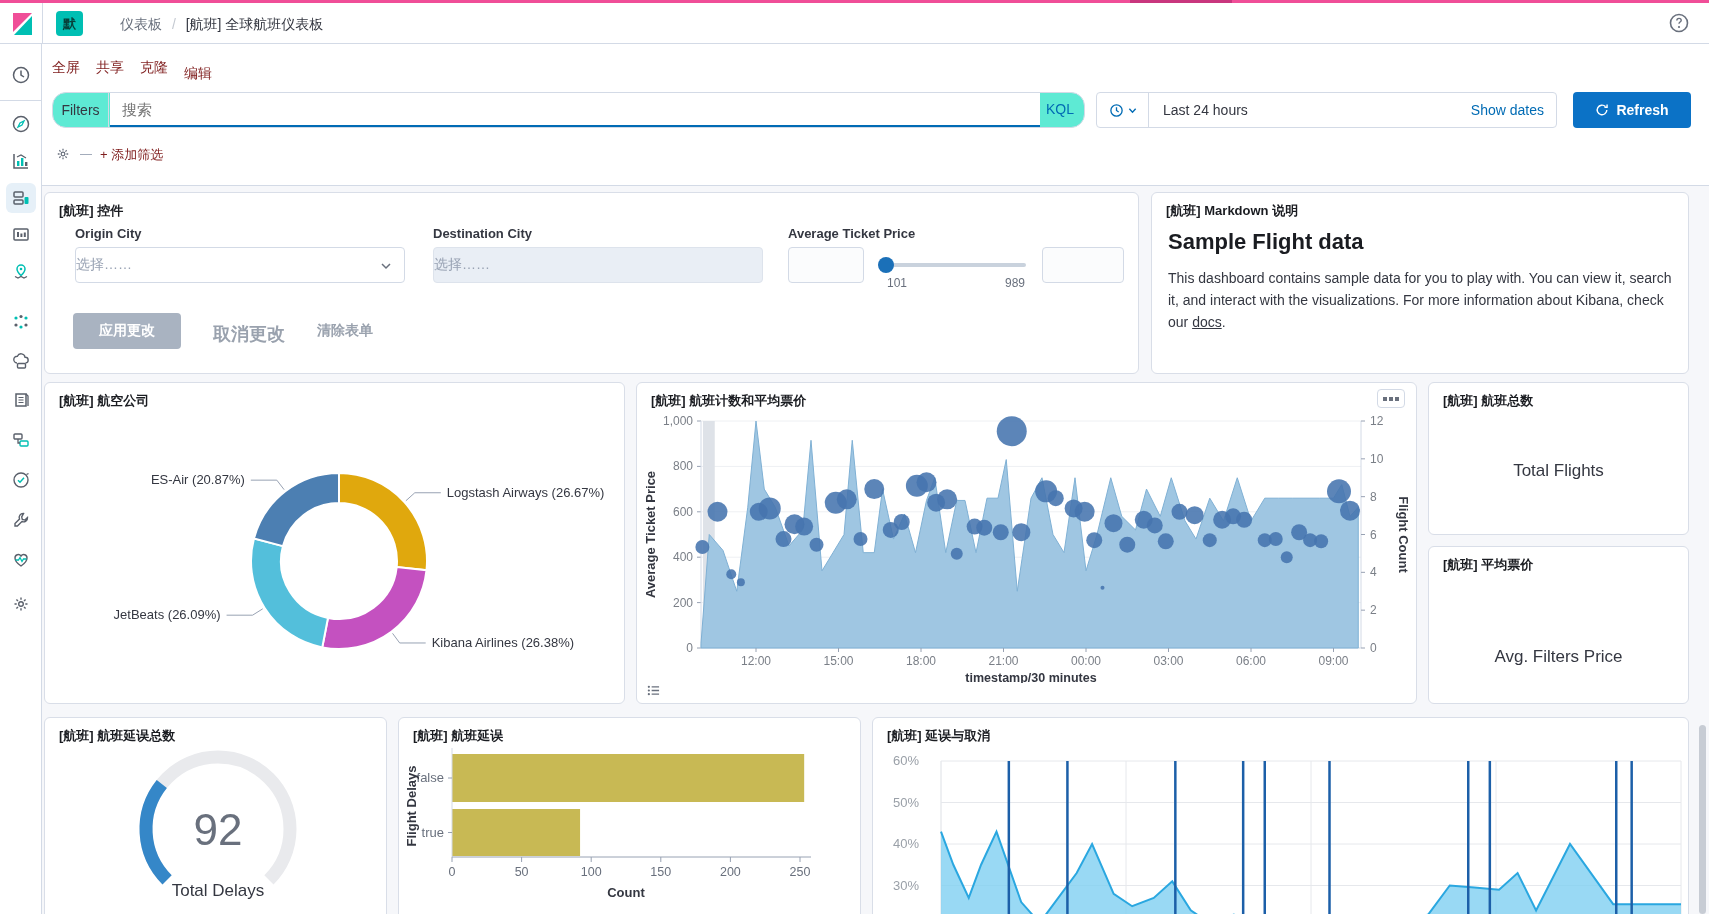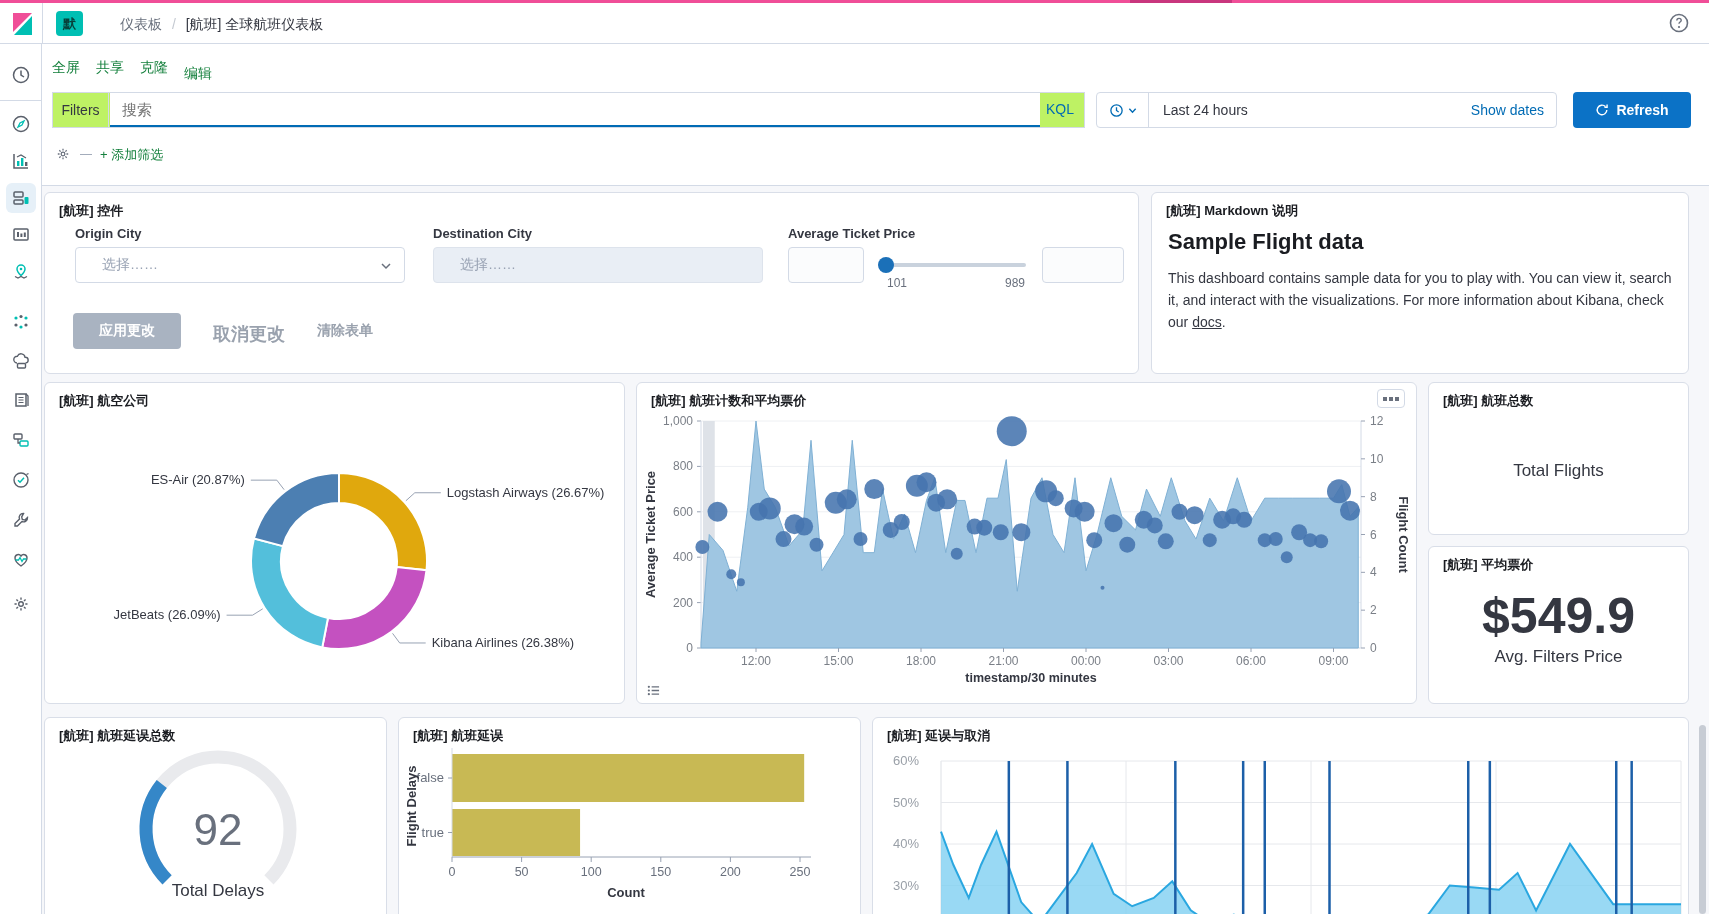--- a/index.html
+++ b/index.html
@@ -1,25 +1,25 @@
 <!DOCTYPE html>
 <html><head>
 <meta charset="utf-8">
 <style>
   * { margin:0; padding:0; box-sizing:border-box; }
   html,body { width:1709px; height:914px; overflow:hidden; background:#fff;
     font-family:"Liberation Sans","DejaVu Sans",sans-serif; color:#343741; }
   .abs { position:absolute; }
   .panel { position:absolute; background:#fff; border:1px solid #D9DEE8; border-radius:6px; }
   .panel-title { position:absolute; left:14px; top:9px; font-size:13px; font-weight:700; color:#1a1c21; white-space:nowrap; }
-  .blue-link { color:#15803d; cursor:pointer;text-align:center; }
+  .blue-link { color:#7f1d1d; cursor:pointer;text-align:center; }
   .muted { color:#69707D; }
   svg text { font-family:"Liberation Sans","DejaVu Sans",sans-serif; }
   .field-label { font-size:13px; font-weight:700; color:#343741; }
-  .ctl-box { position:absolute; height:36px; border:1px solid #D3DAE6; border-radius:4px; background:#fff; font-size:14px; color:#98A2B3; display:flex; align-items:center; padding:0 26px; }
+  .ctl-box { position:absolute; height:36px; border:1px solid #D3DAE6; border-radius:4px; background:#fff; font-size:14px; color:#98A2B3; display:flex; align-items:center; padding:0 0; }
   .sb-icon { position:absolute; left:50%; transform:translate(-50%,-50%); width:30px; height:30px; display:flex; align-items:center; justify-content:center; border-radius:6px; }
 </style>
 </head>
 <body>
 
 <div class="abs" style="left:0;top:0;width:1709px;height:3px;background:#F04E98;"></div>
 <div class="abs" style="left:1130px;top:0;width:102px;height:3px;background:#C9367E;"></div>
 
 <div class="abs" style="left:0;top:3px;width:1709px;height:41px;background:#fff;border-bottom:1px solid #D3DAE6;">
   <span class="abs" style="left:9px;top:8px;">
@@ -145,21 +145,21 @@
   </span>
 </div>
 
 <div class="abs" style="left:42px;top:44px;width:1667px;height:142px;background:#fff;border-bottom:1px solid #D3DAE6;"></div>
 
 <span class="abs blue-link" style="left:52px;top:59px;font-size:14px;">全屏</span>
 <span class="abs blue-link" style="left:96px;top:59px;font-size:14px;">共享</span>
 <span class="abs blue-link" style="left:140px;top:59px;font-size:14px;">克隆</span>
 <span class="abs blue-link" style="left:184px;top:65px;font-size:14px;">编辑</span>
 
-<div class="abs" style="left:52px;top:92px;width:1033px;height:36px;border:1px solid #D3DAE6;border-radius:0;background:#bef264;">
+<div class="abs" style="left:52px;top:92px;width:1033px;height:36px;border:1px solid #D3DAE6;border-radius:14px;background:#5eead4;">
   <span style="position:absolute;left:0;top:0;width:56px;height:34px;border-right:1px solid #D3DAE6;display:flex;align-items:center;justify-content:center;font-size:14px;color:#343741;">Filters</span>
   <input style="position: absolute; left: 57px; top: 0px; width: 930px; height: 32px; border: 0px; outline: none; font-size: 15px; padding: 0px 12px; color: rgb(52, 55, 65); font-family: inherit;" placeholder="搜索">
   <span class="abs" style="left:57px;top:32px;width:930px;height:2px;background:#006BB4;"></span>
   <span style="position:absolute;right:10px;top:8px;font-size:14px;color:#006BB4;">KQL</span>
 </div>
 
 <div class="abs" style="left:1096px;top:92px;width:461px;height:36px;border:1px solid #D3DAE6;border-radius:4px;background:#fff;">
   <span style="position:absolute;left:0;top:0;width:52px;height:34px;border-right:1px solid #D3DAE6;display:flex;align-items:center;justify-content:center;gap:4px;">
     <svg width="15" height="15" viewBox="0 0 16 16">
         <circle cx="8" cy="8" r="6" fill="none" stroke="#006BB4" stroke-width="1.4"></circle>
@@ -370,21 +370,20 @@
   </span>
 </div>
 
 <div class="panel" style="left:1428px;top:382px;width:261px;height:153px;">
   <span class="panel-title">[航班] 航班总数</span>
   <div class="abs" style="left:0;top:78px;width:100%;text-align:center;font-size:17px;color:#343741;">Total Flights</div>
 </div>
 
 <div class="panel" style="left:1428px;top:546px;width:261px;height:158px;">
   <span class="panel-title">[航班] 平均票价</span>
-  <div class="abs" style="left:0;top:40px;width:100%;text-align:center;font-size:50px;font-weight:700;color:#343741;">$549.9</div>
   <div class="abs" style="left:0;top:100px;width:100%;text-align:center;font-size:17px;color:#343741;">Avg. Filters Price</div>
 </div>
 
 <div class="panel" style="left:44px;top:717px;width:343px;height:230px;">
   <span class="panel-title">[航班] 航班延误总数</span>
   <div class="abs" id="gauge-chart" style="left:0;top:26px;width:341px;height:200px;"><svg width="341" height="200" viewBox="0 0 341 200">
         <path d="M122.08831175456858,135.91168824543144 A72,72 0 1 1 223.9116882454315,135.91168824543138" fill="none" stroke="#E9EAED" stroke-width="13"></path>
         <path d="M122.08831175456858,135.91168824543144 A72,72 0 0 1 116.80901067164024,39.98252874382925" fill="none" stroke="#3587C8" stroke-width="13"></path>
         <text x="173" y="101" text-anchor="middle" font-size="44" fill="#69707D">92</text>
         <text x="173" y="152" text-anchor="middle" font-size="17" fill="#343741">Total Delays</text>

